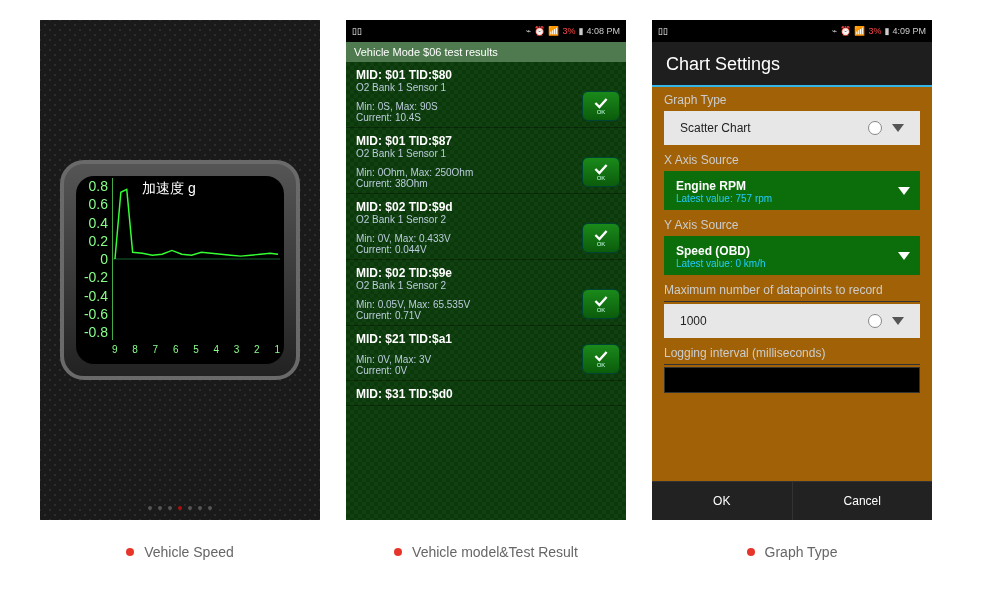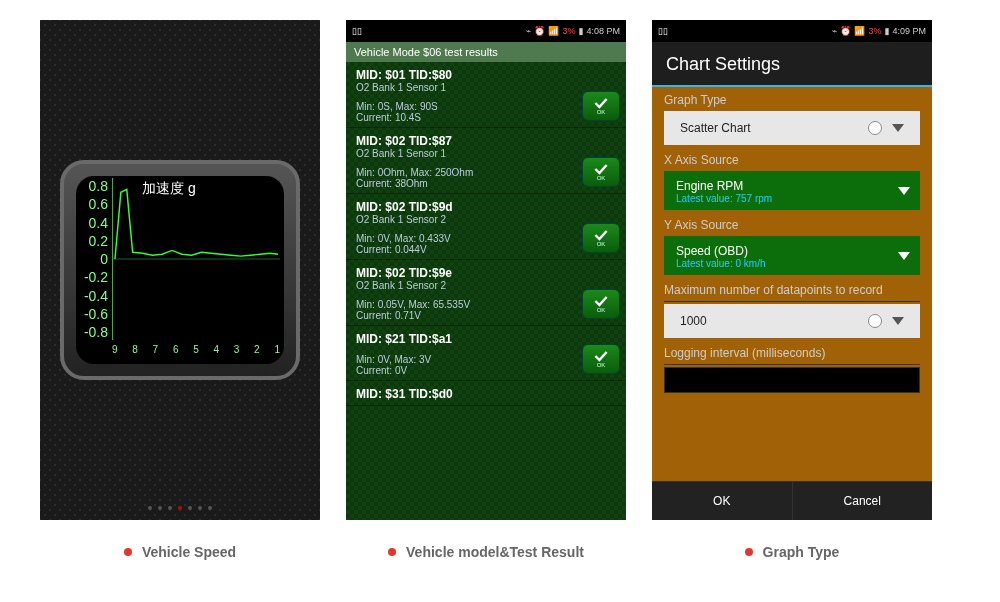--- a/index.html
+++ b/index.html
@@ -70,40 +70,40 @@
                 font-size:12px; overflow:hidden;}
   .p3-title { background:#1e1e1e; color:#fff; font-size:18px; padding:12px 14px 10px;
               border-bottom:2px solid #33b5e5;}
   .sect { padding:6px 12px 2px;}
   .lbl { font-size:12px; color:#ccc; margin-bottom:4px;}
   .spinner { background:#e7e7e7; color:#222; padding:10px 16px;
              display:flex; justify-content:space-between; align-items:flex-start;
              position:relative;}
   .spinner.green { background:#0b6e0b; color:#fff; flex-direction:column;
                    align-items:flex-start; padding:8px 12px 6px;}
-  .spinner.green .main { font-weight:normal;}
+  .spinner.green .main { font-weight:bold;}
   .spinner.green .sub { font-size:10px; color:#2cf;}
   .radio { width:14px; height:14px; border:1px solid #888; border-radius:50%;
            background:#fff; position:relative;}
   .tri { width:0; height:0; border-left:6px solid transparent;
          border-right:6px solid transparent; border-top:8px solid #555;}
   .tri.white { border-top-color:#fff;}
   .green .right-ctrl { position:absolute; right:10px; top:50%; transform:translateY(-50%);}
   .buttons { position:absolute; bottom:0; left:0; right:0; display:flex;}
   .buttons .btn { flex:1; background:#222; color:#fff; text-align:center;
                   padding:12px 0; border-top:1px solid #333;}
   .buttons .btn + .btn { border-left:1px solid #333;}
   .thin-line { height:1px; background:#333; margin:2px 0;}
   .p3-input { background:#000; border:1px solid #333; color:#888; font-size:11px;
               padding:6px 8px; width:100%;}
 
   
   .captions { display:flex; gap:26px; padding:24px 40px 0 40px;}
   .cap { width:280px; display:flex; align-items:center; justify-content:center;
-         gap:10px; color:#666; font-size:14px;font-weight:bold;}
+         gap:10px; color:#666; font-size:14px;}
   .bullet { width:8px; height:8px; border-radius:50%; background:#e6352b;}
 </style>
 </head>
 <body>
 
 <div class="stage">
 
   <div class="phone">
     <div class="carbon">
       <div class="gauge">
@@ -170,21 +170,21 @@
             <div class="sub">O2 Bank 1 Sensor 1</div>
             <div class="stats">Min: 0S, Max: 90S<br>Current: 10.4S</div>
             <div class="okbtn">
               <svg viewBox="0 0 20 14">
                 <polyline points="3,7 8,12 17,2" fill="none" stroke="#fff" stroke-width="3"></polyline>
               </svg>
               <span class="ok">OK</span>
             </div>
           </div>
           <div class="test-item">
-            <div class="mid">MID: $02 TID:$87</div>
+            <div class="mid">MID: $01 TID:$87</div>
             <div class="sub">O2 Bank 1 Sensor 1</div>
             <div class="stats">Min: 0Ohm, Max: 250Ohm<br>Current: 38Ohm</div>
             <div class="okbtn">
               <svg viewBox="0 0 20 14">
                 <polyline points="3,7 8,12 17,2" fill="none" stroke="#fff" stroke-width="3"></polyline>
               </svg>
               <span class="ok">OK</span>
             </div>
           </div>
           <div class="test-item">

